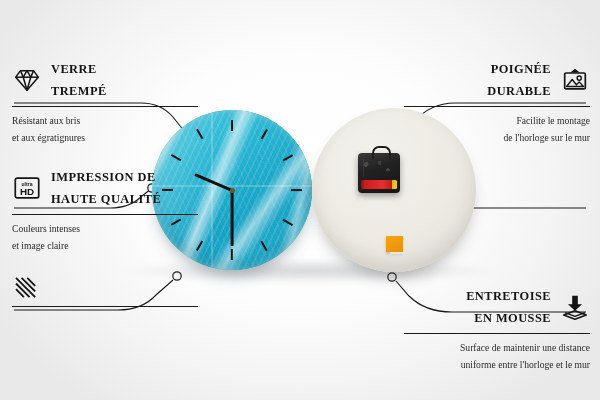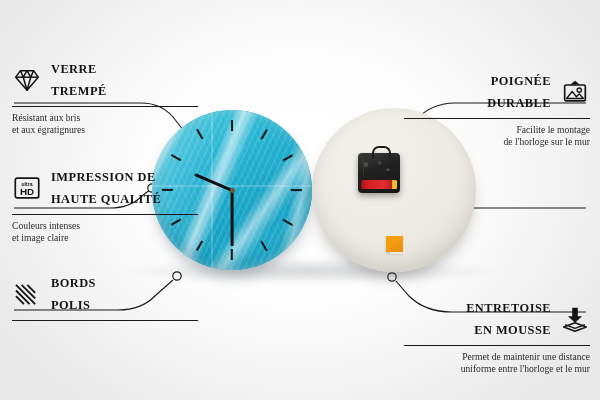--- a/index.html
+++ b/index.html
@@ -132,21 +132,21 @@
   .floor-shadow {
     position: absolute; left: 120px; top: 258px;
     width: 380px; height: 26px;
     background: radial-gradient(ellipse at 50% 50%, rgba(120,125,130,.30) 0%, rgba(120,125,130,0) 70%);
     filter: blur(2px);
   }
 
   
   .feat { position: absolute; width: 186px; }
   .feat-left  { left: 12px;  text-align: left;  }
-  .feat-right { right: 10px; text-align: right; margin-top: 12px; }
+  .feat-right { right: 10px; text-align: right; }
 
   .feat-head {
     display: flex; align-items: center; gap: 9px;
   }
   .feat-left .feat-head  { justify-content: flex-start; }
   .feat-right .feat-head { justify-content: flex-end; }
 
   .feat-icon { width: 30px; height: 30px; flex: 0 0 30px; color: #141414; text-align: right; }
   .feat-icon svg { display: block; width: 30px; height: 30px; }
 
@@ -163,21 +163,21 @@
   .feat-rule {
     margin-top: 4px;
     height: 1.2px;
     background: #1a1a1a;
     width: 100%;
   }
   .feat-sub {
     margin-top: 5px;
     font-family: "Liberation Serif", serif;
     font-size: 9.6px;
-    line-height: 12px;
+    line-height: 17px;
     color: #2a2a2a;
     white-space: pre-line;
   }
 </style>
 </head>
 <body>
 
 <div id="stage">
 
   <svg id="connectors" viewBox="0 0 600 400">
@@ -278,22 +278,20 @@
         <svg viewBox="0 0 32 32">
             <g stroke="currentColor" stroke-width="2" stroke-linecap="square">
           <path d="M5 7 L24 26"></path>
               <path d="M11 7 L24 20"></path>
               <path d="M17 7 L24 14"></path>
               <path d="M5 13 L18 26"></path>
               <path d="M5 19 L12 26"></path>
         </g>
           </svg>
       </span>
-      <span class="feat-title">BORDS
-POLIS</span>
     </div>
     <div class="feat-rule"></div>
   </div>
 
   <div class="feat feat-right" style="top:58px">
     <div class="feat-head">
       <span class="feat-title">POIGNÉE
 DURABLE</span>
       <span class="feat-icon">
         <svg viewBox="0 0 32 32">
@@ -316,17 +314,17 @@
 EN MOUSSE</span>
       <span class="feat-icon">
         <svg viewBox="0 0 32 32">
           <path d="M13 4 H19 V13 H23.5 L16 20 L8.5 13 H13 Z" fill="currentColor"></path>
           <path d="M16 20 L28 24.5 L16 29 L4 24.5 Z" fill="none" stroke="currentColor" stroke-width="1.7" stroke-linejoin="round"></path>
           <path d="M5.5 22 L16 26 L26.5 22" fill="none" stroke="currentColor" stroke-width="1.5" stroke-linejoin="round"></path>
         </svg>
       </span>
     </div>
     <div class="feat-rule"></div>
-    <div class="feat-sub">Permet de maintenir une distance
+    <div class="feat-sub">Surface de maintenir une distance
 uniforme entre l'horloge et le mur</div>
   </div>
 
 </div>
 
 </body></html>

